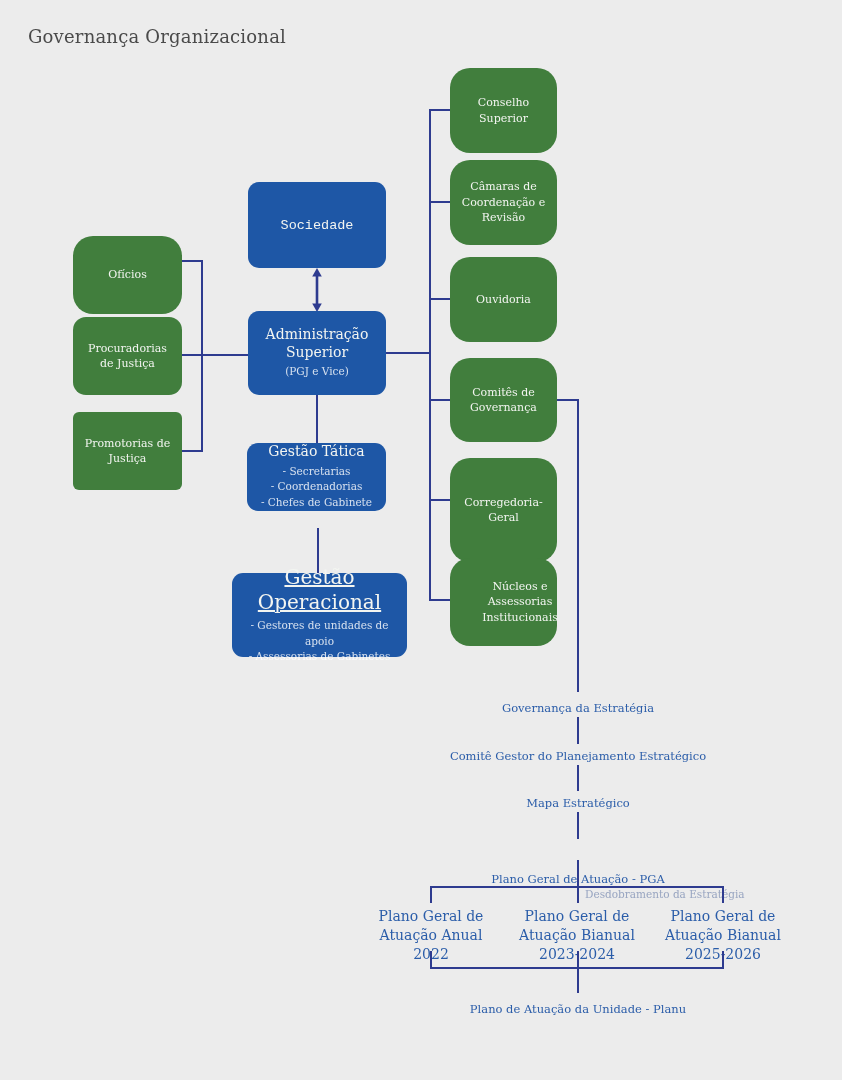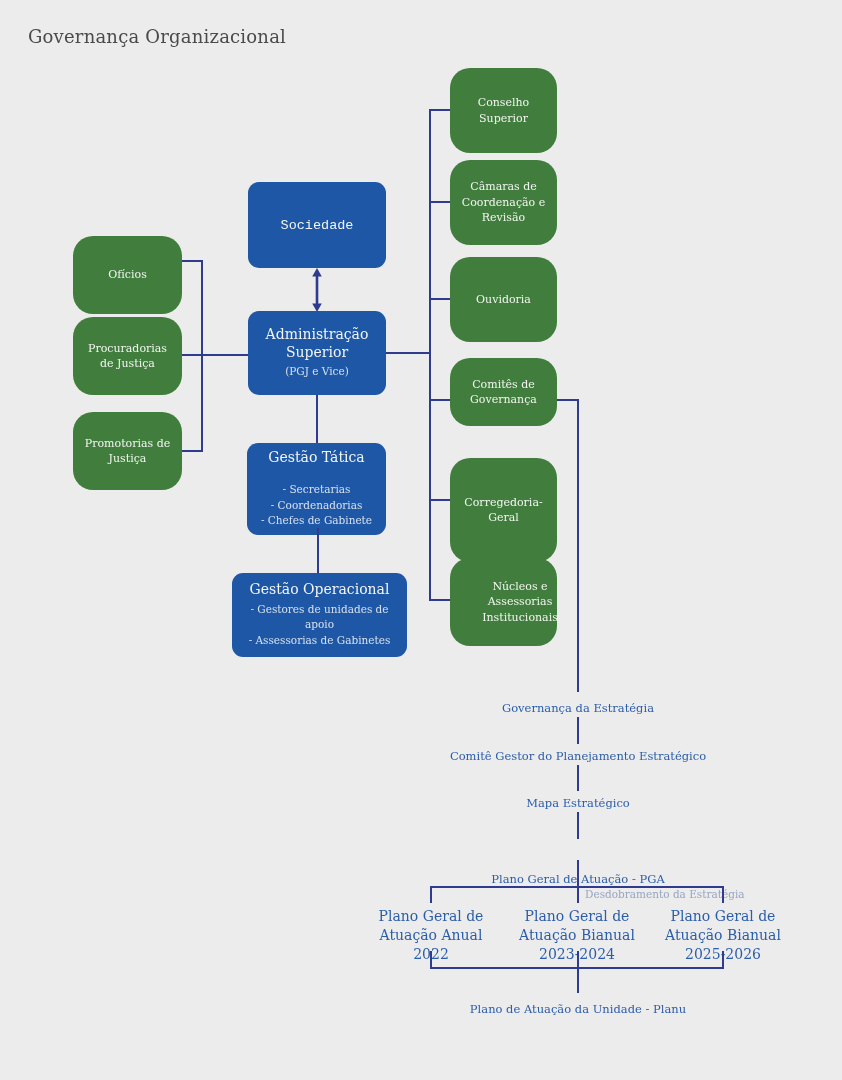--- a/index.html
+++ b/index.html
@@ -11,21 +11,21 @@
     position:absolute; left:28px; top:26px; font-size:18px; font-weight:normal;
     color:#4a4a4a; letter-spacing:0.2px;
   }
   .box {
     position:absolute; display:flex; flex-direction:column; align-items:center;
     justify-content:center; text-align:center; color:#f3f5f1; box-sizing:border-box;
   }
   .box.green { background:#417e3d; border-radius:20px; font-size:11px; line-height:1.4; padding:6px 7px; }
   .box.blue  { background:#1e57a6; border-radius:11px; padding:6px 8px; }
   .box-title { font-size:14px; line-height:1.25; }
-  .box-title.lg { font-size:14px; }
+  .box-title.lg { font-size:20px;text-decoration:underline; }
   .box-sub {
     font-size:10.5px; line-height:1.5; color:rgba(255,255,255,0.82);
     white-space:pre-line; margin-top:3px;
   }
   .soc-label { font-size:13.5px; }
   .vline, .hline { position:absolute; background:#2e3b8f; }
   .vline { width:2px; }
   .hline { height:2px; }
   .cascade-label {
     position:absolute; width:300px; text-align:center; color:#2b5da9; font-size:11.5px;
@@ -40,24 +40,24 @@
 </head>
 <body>
 
 <div class="canvas">
 
   <div class="page-title">Governança Organizacional</div>
 
   <div class="box green" style="left:73px; top:222px; width:109px; height:78px;margin-top:14px;">
     <span>Ofícios</span>
   </div>
-  <div class="box green" style="left:73px; top:317px; width:109px; height:78px;">
+  <div class="box green" style="left:73px; top:317px; width:109px; height:78px;border-radius:13px;">
     <span>Procuradorias de Justiça</span>
   </div>
-  <div class="box green" style="left:73px; top:412px; width:109px; height:78px;">
+  <div class="box green" style="left:73px; top:412px; width:109px; height:78px;border-radius:6px;">
     <span>Promotorias de Justiça</span>
   </div>
 
   <div class="hline" style="left:182px; top:260px; width:21px;"></div>
   <div class="hline" style="left:182px; top:450px; width:21px;"></div>
   <div class="vline" style="left:201px; top:260px; height:192px;"></div>
   <div class="hline" style="left:182px; top:354px; width:66px;"></div>
 
   <div class="box blue" style="left:248px; top:182px; width:138px; height:86px;font-family:Liberation Mono, monospace;">
     <span class="soc-label">Sociedade</span>
@@ -71,21 +71,21 @@
     </svg>
   </div>
 
   <div class="box blue" style="left:248px; top:311px; width:138px; height:84px;">
     <span class="box-title">Administração Superior</span>
     <span class="box-sub">(PGJ e Vice)</span>
   </div>
 
   <div class="vline" style="left:316px; top:395px; height:48px;"></div>
 
-  <div class="box blue" style="left:247px; top:443px; width:139px; height:92px;justify-content:space-between;">
+  <div class="box blue" style="left:247px; top:443px; width:139px; height:68px;">
     <span class="box-title">Gestão Tática</span>
     <span class="box-sub">- Secretarias
 - Coordenadorias
 - Chefes de Gabinete</span>
   </div>
 
   <div class="vline" style="left:317px; top:528px; height:45px;"></div>
 
   <div class="box blue" style="left:232px; top:573px; width:175px; height:84px;">
     <span class="box-title lg">Gestão Operacional</span>
@@ -105,21 +105,21 @@
 
   <div class="box green" style="left:450px; top:68px; width:107px; height:85px;">
     <span>Conselho Superior</span>
   </div>
   <div class="box green" style="left:450px; top:160px; width:107px; height:85px;">
     <span>Câmaras de Coordenação e Revisão</span>
   </div>
   <div class="box green" style="left:450px; top:257px; width:107px; height:85px;">
     <span>Ouvidoria</span>
   </div>
-  <div class="box green" style="left:450px; top:358px; width:107px; height:68px;">
+  <div class="box green" style="left:450px; top:358px; width:107px; height:84px;">
     <span>Comitês de Governança</span>
   </div>
   <div class="box green" style="left:450px; top:458px; width:107px; height:104px;">
     <span>Corregedoria-Geral</span>
   </div>
   <div class="box green" style="left:450px; top:558px; width:107px; height:88px;padding-left:40px;">
     <span>Núcleos e Assessorias Institucionais</span>
   </div>
 
   <div class="hline" style="left:557px; top:399px; width:22px;"></div>

